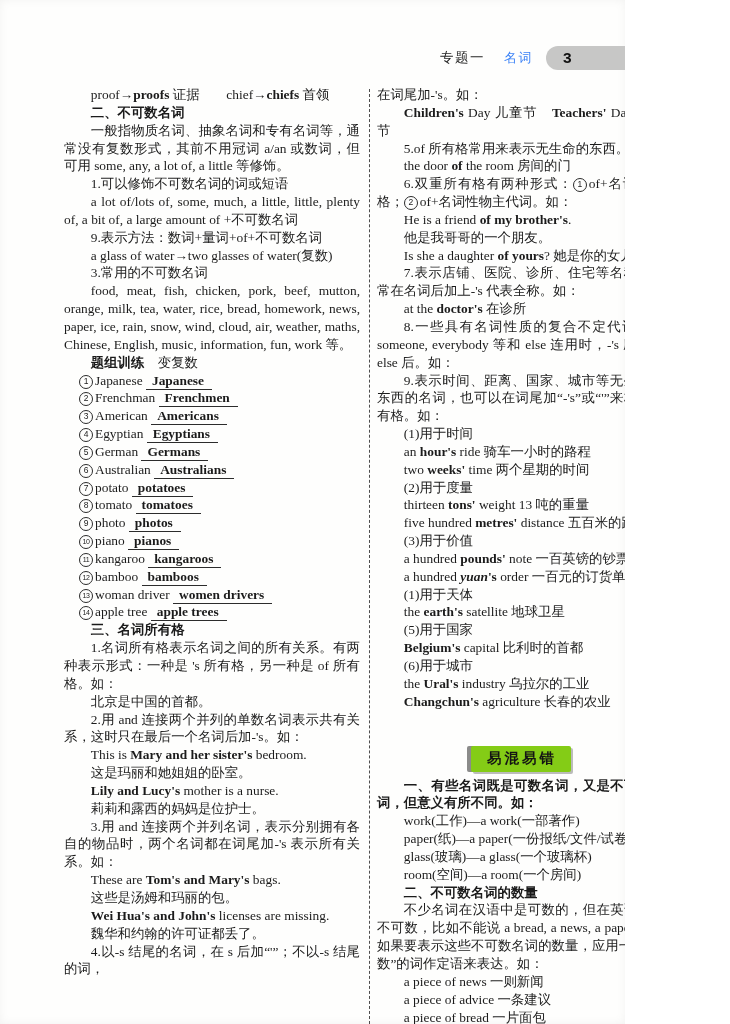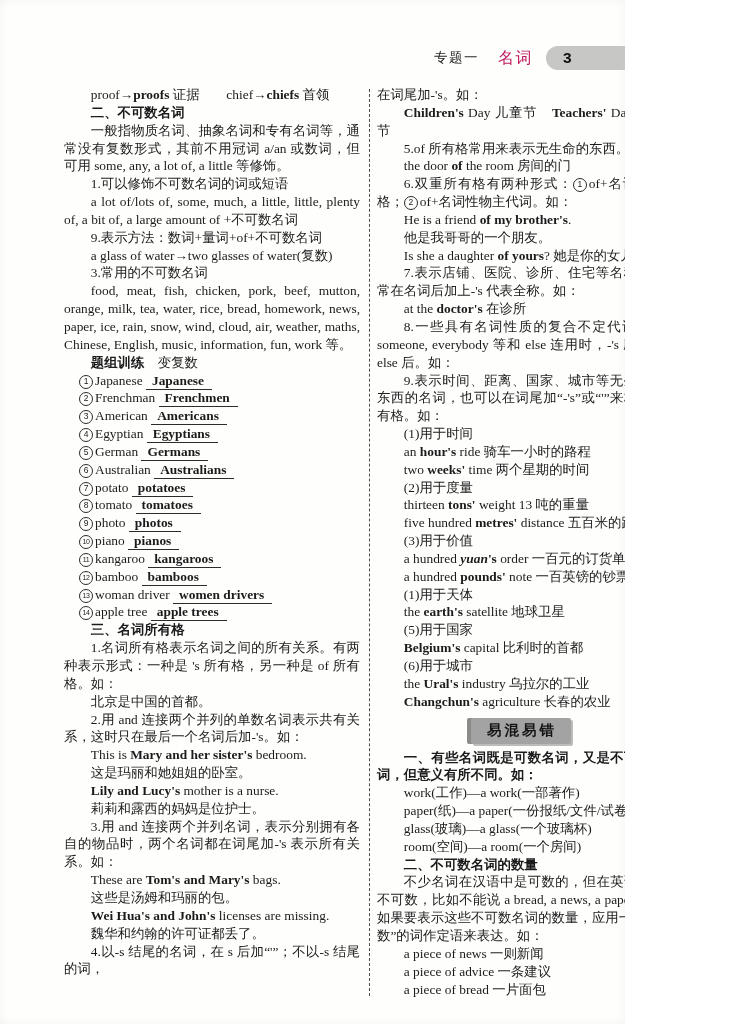--- a/index.html
+++ b/index.html
@@ -10,21 +10,21 @@
   }
   .page{
     position:relative;width:625px;height:1024px;
     background:#fefefd;overflow:hidden;
     box-shadow:inset 0 0 10px rgba(0,0,0,0.05);
   }
   
   .header{position:absolute;top:46px;left:0;right:0;height:26px;}
   .header-inner{position:absolute;right:0;top:0;display:flex;align-items:center;}
   .h-topic{font-size:13.5px;color:#252525;letter-spacing:1.5px;margin-right:19px;}
-  .h-subject{font-size:16px;color:#be185d;letter-spacing:1.5px;margin-right:13px;}
+  .h-subject{font-size:13px;color:#3b82f6;letter-spacing:1.5px;margin-right:13px;}
   .page-pill{
     width:79px;height:24px;background:#c7c7c6;
     border-radius:13px 0 0 13px;display:flex;align-items:center;
   }
   .page-pill .num{
     font-weight:bold;font-size:15.5px;color:#101010;margin-left:17px;
     font-family:"Liberation Sans","DejaVu Sans",sans-serif;
   }
   
   .content{position:absolute;top:86px;left:64px;display:flex;}
@@ -49,24 +49,25 @@
     display:inline-block;width:12px;height:12px;line-height:11px;
     border:1px solid #2b2b2b;border-radius:50%;text-align:center;
     font-size:8.5px;font-weight:normal;vertical-align:1px;
     margin-right:2px;text-indent:0;
     font-family:"Liberation Sans","DejaVu Sans",sans-serif;
   }
   .circ.two{font-size:7px;letter-spacing:-0.5px;}
   
   .badge-row{margin:7px 0 5px;text-align:center;text-indent:0;}
   .badge{
-    display:inline-block;background:#a3a3a3;color:#141414;
+    display:inline-block;background:#84cc16;color:#141414;
     font-weight:bold;font-size:14.5px;letter-spacing:3px;
     padding:3px 14px 4px 16px;border-radius:2px;position:relative;
     box-shadow:-4px 0 0 #8b8b8a,2px 2px 0 #bcbcbb;
+    margin-top:28px;
   }
 </style>
 </head>
 <body>
 
 <div class="page">
 
   <div class="header">
     <div class="header-inner">
       <span class="h-topic">专题一</span>
@@ -132,22 +133,22 @@
         <p class="line">at the <span class="rb">doctor's</span> 在诊所</p>
         <p class="line">8.一些具有名词性质的复合不定代词，如 someone, everybody 等和 else 连用时，-'s 应加在 else 后。如：</p>
         <p class="line">9.表示时间、距离、国家、城市等无生命的东西的名词，也可以在词尾加“-'s”或“'”来构成所有格。如：</p>
         <p class="line">(1)用于时间</p>
         <p class="line">an <span class="rb">hour's</span> ride 骑车一小时的路程</p>
         <p class="line">two <span class="rb">weeks'</span> time 两个星期的时间</p>
         <p class="line">(2)用于度量</p>
         <p class="line">thirteen <span class="rb">tons'</span> weight 13 吨的重量</p>
         <p class="line">five hundred <span class="rb">metres'</span> distance 五百米的距离</p>
         <p class="line">(3)用于价值</p>
+        <p class="line">a hundred <span class="rb">pounds'</span> note 一百英镑的钞票</p>
         <p class="line">a hundred <span class="ri">yuan</span><span class="rb">'s</span> order 一百元的订货单</p>
-        <p class="line">a hundred <span class="rb">pounds'</span> note 一百英镑的钞票</p>
         <p class="line">(1)用于天体</p>
         <p class="line">the <span class="rb">earth's</span> satellite 地球卫星</p>
         <p class="line">(5)用于国家</p>
         <p class="line"><span class="rb">Belgium's</span> capital 比利时的首都</p>
         <p class="line">(6)用于城市</p>
         <p class="line">the <span class="rb">Ural's</span> industry 乌拉尔的工业</p>
         <p class="line"><span class="rb">Changchun's</span> agriculture 长春的农业</p>
         <div class="badge-row"><span class="badge">易混易错</span></div>
         <p class="line"><span class="rb">一、有些名词既是可数名词，又是不可数名词，但意义有所不同。如：</span></p>
         <p class="line">work(工作)—a work(一部著作)</p>

